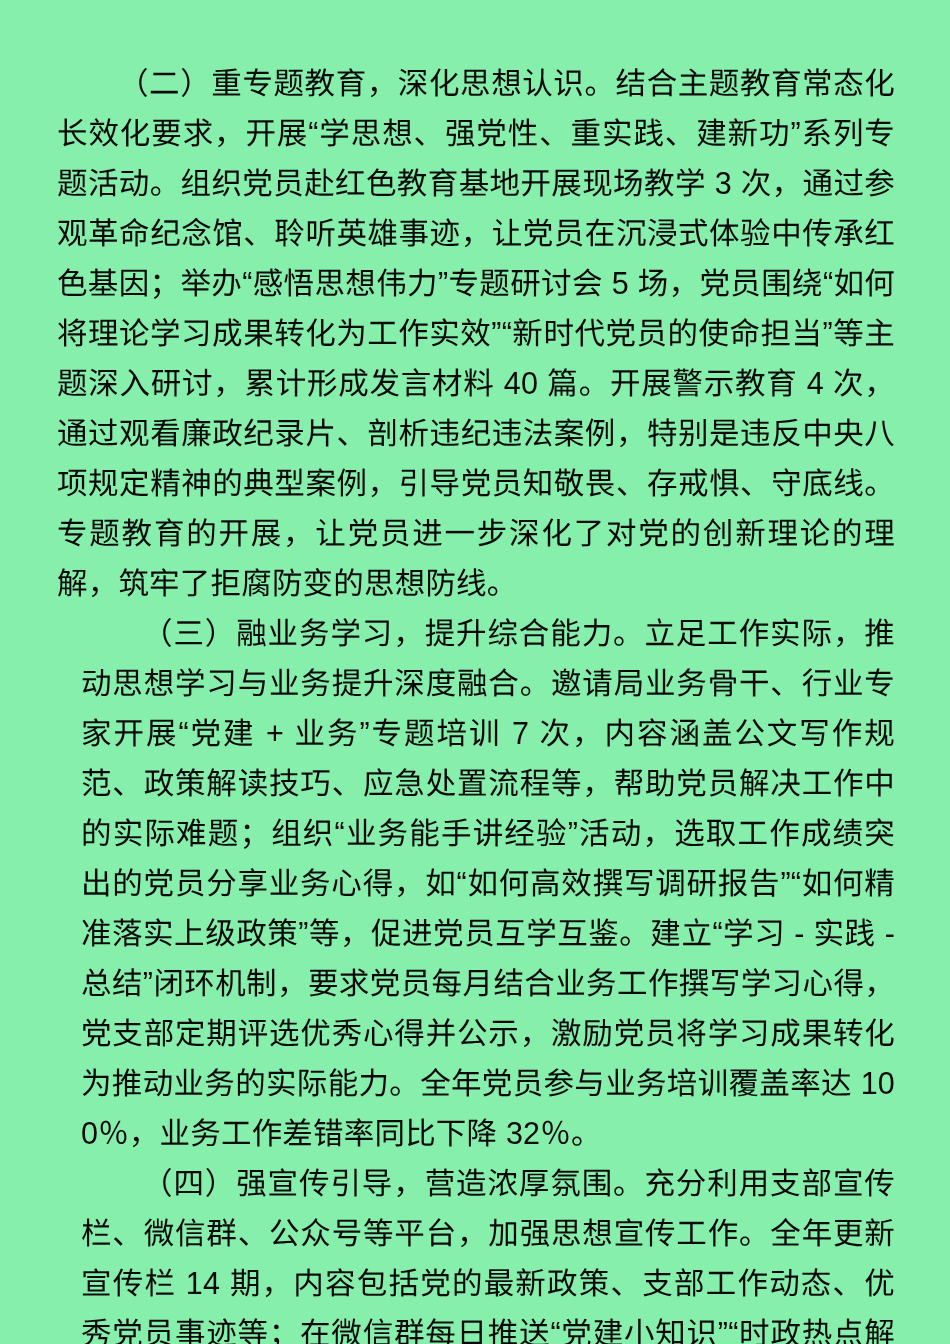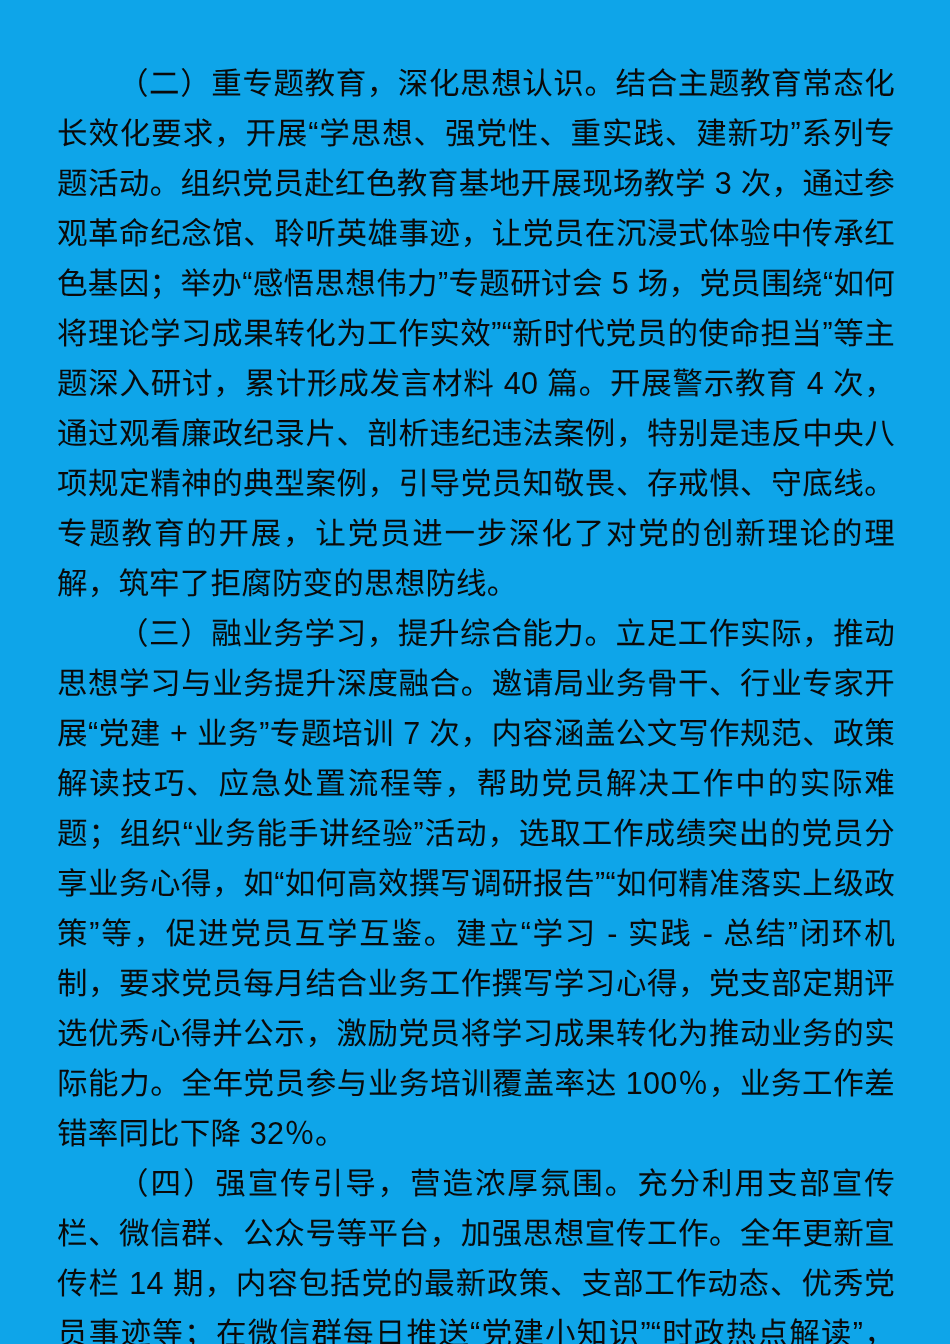--- a/index.html
+++ b/index.html
@@ -13,21 +13,21 @@
     height: 1344px;
     overflow: hidden;
     font-family: "Liberation Sans", "DejaVu Sans", sans-serif;
     color: #000000;
   }
 
   #page {
     position: relative;
     width: 950px;
     height: 1344px;
-    background: #0ea5e9;
+    background: #86efac;
     box-sizing: border-box;
     padding: 58px 56px 0 57px;
   }
 
   .doc-body {
     width: 838px;
   }
 
   .para {
     margin: 0 0 0 0;
@@ -38,20 +38,21 @@
     text-justify: inter-character;
     text-indent: 2em;
     word-break: break-all;
     color: #0a0a0a;
     font-weight: 400;
   }
 
   
   .para + .para {
     margin-top: 0;
+    margin-left: 24px;
   }
 </style>
 </head>
 <body>
 
 <div id="page">
   <div class="doc-body">
 
     <p class="para">（二）重专题教育，深化思想认识。结合主题教育常态化长效化要求，开展“学思想、强党性、重实践、建新功”系列专题活动。组织党员赴红色教育基地开展现场教学 3 次，通过参观革命纪念馆、聆听英雄事迹，让党员在沉浸式体验中传承红色基因；举办“感悟思想伟力”专题研讨会 5 场，党员围绕“如何将理论学习成果转化为工作实效”“新时代党员的使命担当”等主题深入研讨，累计形成发言材料 40 篇。开展警示教育 4 次，通过观看廉政纪录片、剖析违纪违法案例，特别是违反中央八项规定精神的典型案例，引导党员知敬畏、存戒惧、守底线。专题教育的开展，让党员进一步深化了对党的创新理论的理解，筑牢了拒腐防变的思想防线。</p>
 

